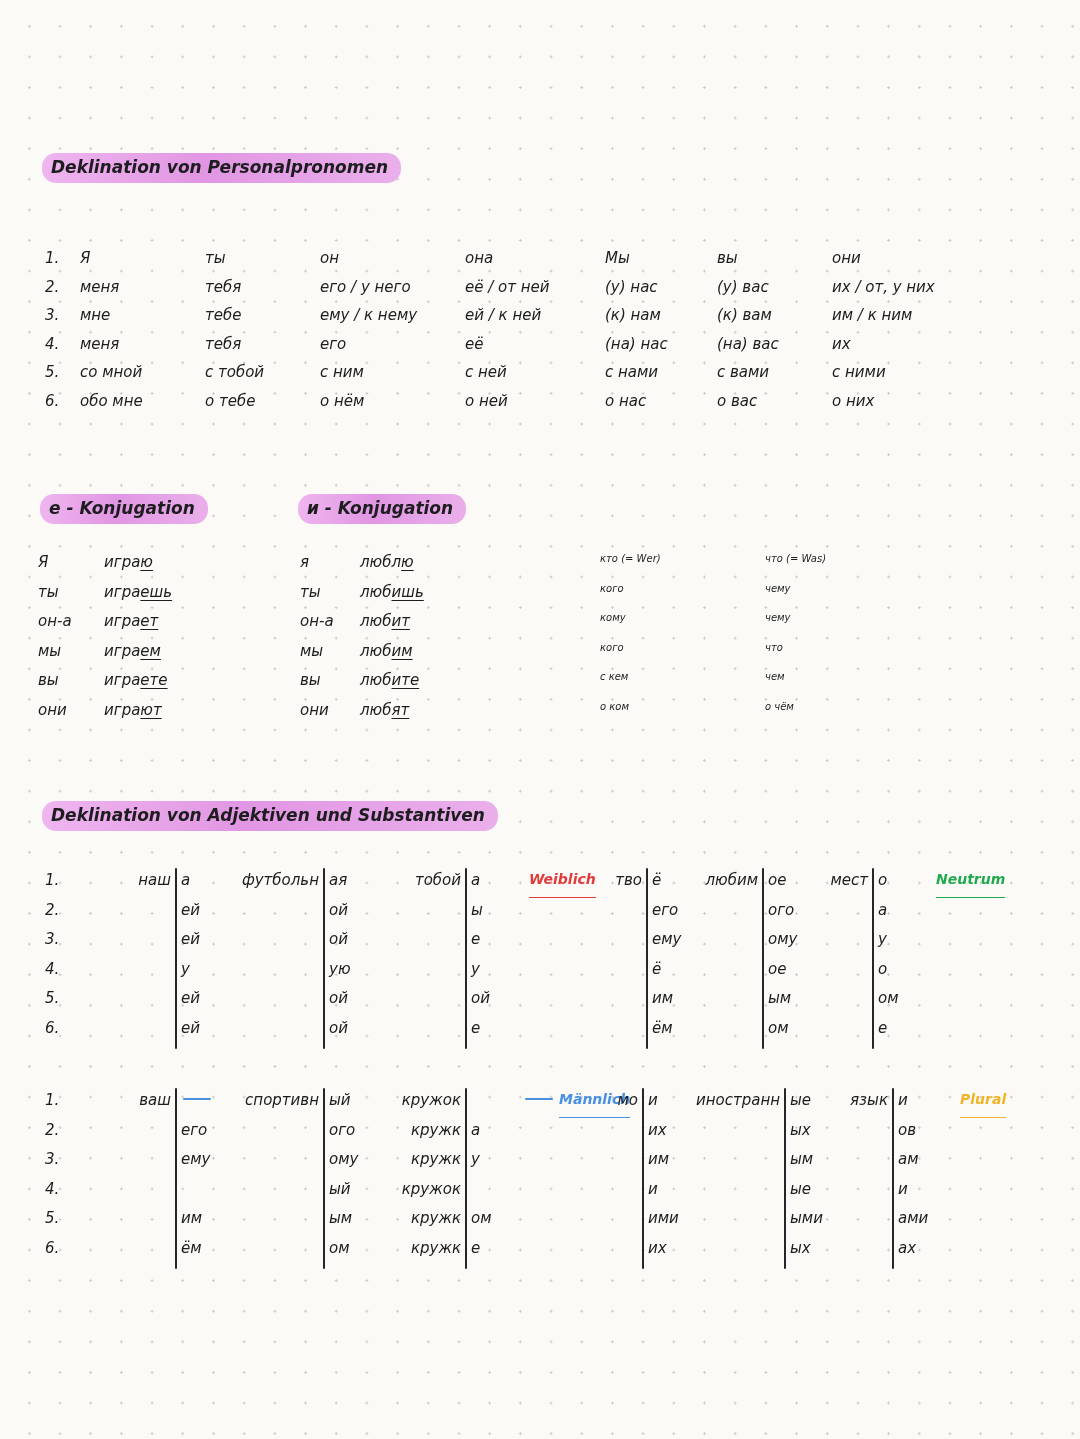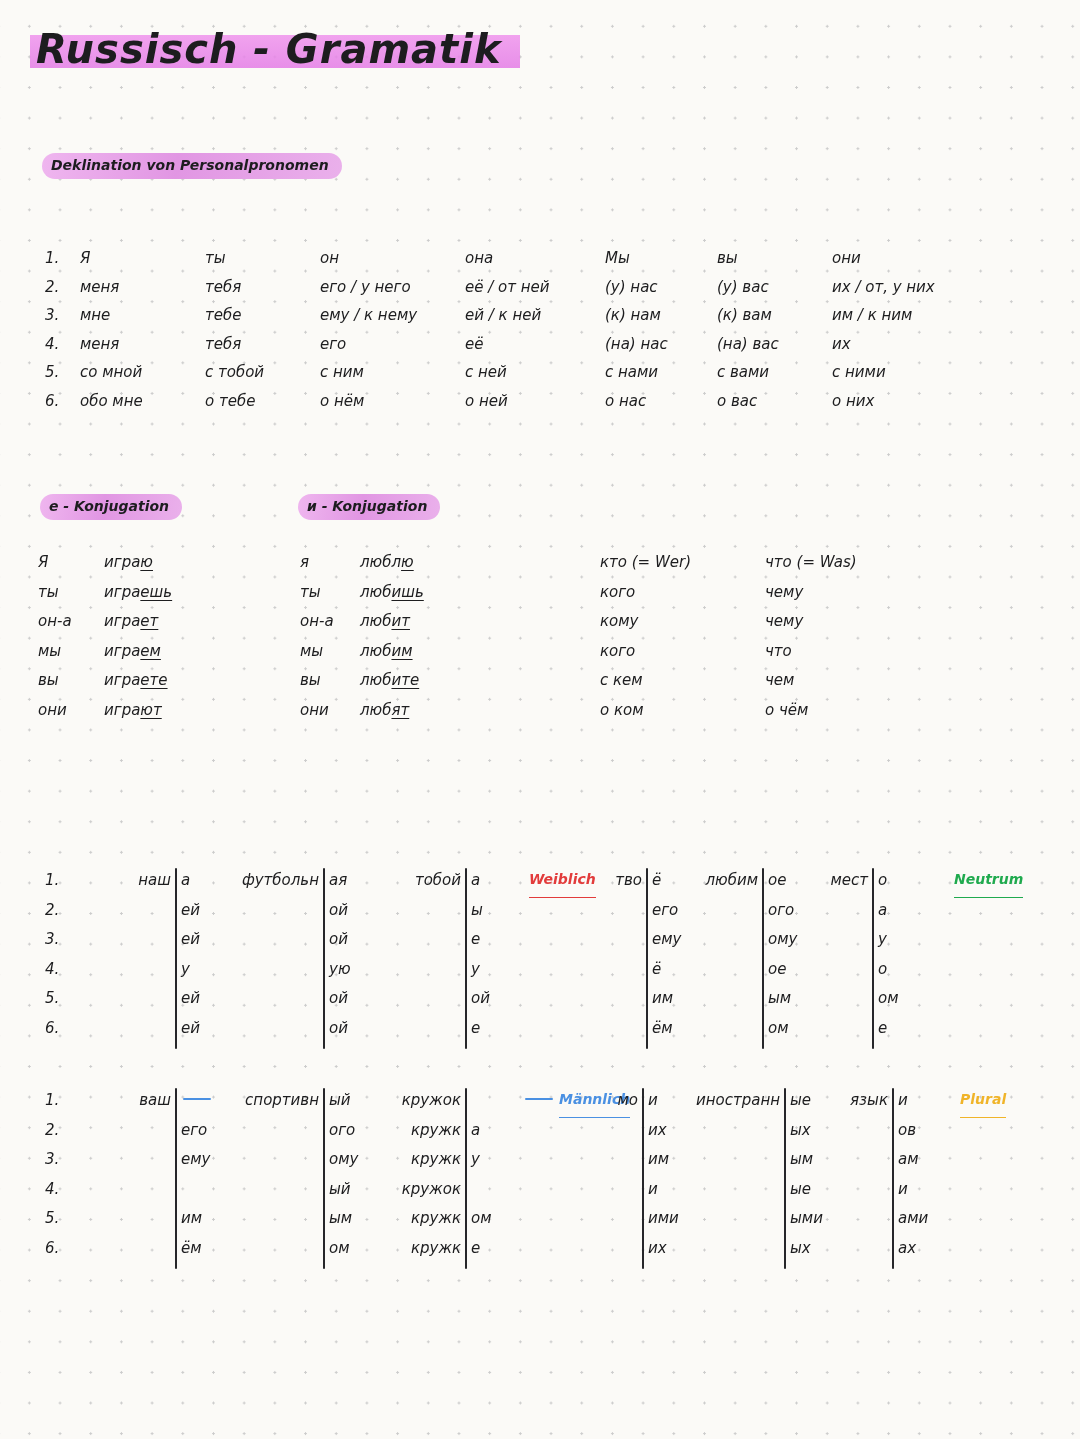--- a/index.html
+++ b/index.html
@@ -9,47 +9,44 @@
     background-image:radial-gradient(circle,#cccccc 1.1px,rgba(0,0,0,0) 1.3px);
     background-size:30.7px 30.6px;background-position:14px 11px;
   }
   .hand{font-family:"DejaVu Sans",sans-serif;font-style:italic;color:#1d1d1f;}
   .abs{position:absolute;}
   .title{
     font-size:40px;font-weight:bold;letter-spacing:1px;padding:2px 18px 8px 6px;
     background:linear-gradient(to bottom,rgba(0,0,0,0) 20%,rgba(239,147,237,0.85) 20%,rgba(228,124,230,0.85) 78%,rgba(0,0,0,0) 78%);
   }
   .hl{
-    display:inline-block;font-weight:bold;font-size:14px;padding:4px 13px 6px 9px;
+    display:inline-block;font-weight:bold;font-size:17px;padding:4px 13px 6px 9px;
     border-radius:14px;
     background:linear-gradient(97deg,#efb6ef 0%,#e196e3 45%,#eab0eb 100%);
   }
   .tbl{position:absolute;display:grid;}
   .c{white-space:nowrap;}
   .n{color:#1d1d1f;}
   .r{text-align:right;padding-right:4px;}
   .l{padding-left:6px;}
   .und{text-decoration:underline;text-underline-offset:3px;}
   .vline{position:absolute;top:-3px;bottom:-1px;width:1.6px;background:#26262a;border-radius:1px;}
   .lab{font-size:14px;font-weight:bold;}
   .lab .txt{border-bottom:1.6px solid currentColor;padding-bottom:10px;}
   .lw{color:#e23b3b;}
-  .ln{color:#1faa4e;margin-left:18px;}
+  .ln{color:#1faa4e;}
   .lm{color:#4a90e2;}
   .lp{color:#f0b429;}
   .zline{display:inline-block;width:28px;height:2px;background:#4a90e2;vertical-align:middle;margin:0 6px 3px 2px;border-radius:1px;}
 </style>
 </head>
 <body>
 
 <div class="page hand">
 
-  <div class="abs" style="left:30px;top:26px;">
-    <span class="title">Russisch - Gramatik</span>
-  </div>
 
   <div class="abs" style="left:42px;top:153px;">
     <span class="hl">Deklination von Personalpronomen</span>
   </div>
 
   <div class="tbl hand" style="left:45px;top:249px;grid-template-columns:35px 125px 115px 145px 140px 112px 115px 175px;grid-auto-rows:28.6px;font-size:15px;">
     <span class="c n">1.</span>
       <span class="c">Я</span>
       <span class="c">ты</span>
       <span class="c">он</span>
@@ -129,35 +126,38 @@
     <span class="c">он-а</span>
       <span class="c"><span>люб</span><span class="und">ит</span></span>
     <span class="c">мы</span>
       <span class="c"><span>люб</span><span class="und">им</span></span>
     <span class="c">вы</span>
       <span class="c"><span>люб</span><span class="und">ите</span></span>
     <span class="c">они</span>
       <span class="c"><span>люб</span><span class="und">ят</span></span>
   </div>
 
-  <div class="tbl hand" style="left:600px;top:553px;grid-template-columns:165px 165px;grid-auto-rows:29.5px;font-size:15px;">
+  <div class="tbl hand" style="left:600px;top:553px;grid-template-columns:165px 165px;grid-auto-rows:29.5px;font-size:10px;">
     <span class="c">кто (= Wer)</span>
       <span class="c">что (= Was)</span>
     <span class="c">кого</span>
       <span class="c">чему</span>
     <span class="c">кому</span>
       <span class="c">чему</span>
     <span class="c">кого</span>
       <span class="c">что</span>
     <span class="c">с кем</span>
       <span class="c">чем</span>
     <span class="c">о ком</span>
       <span class="c">о чём</span>
   </div>
 
+  <div class="abs" style="left:42px;top:801px;">
+    <span class="hl">Deklination von Adjektiven und Substantiven</span>
+  </div>
 
   <div class="tbl hand" style="left:45px;top:871px;grid-template-columns:38px 92px 52px 96px 58px 84px 58px 92px;grid-auto-rows:29.5px;font-size:15px;">
     <div class="vline" style="left:130px;"></div>
     <div class="vline" style="left:278px;"></div>
     <div class="vline" style="left:420px;"></div>
     <span class="c n">1.</span>
       <span class="c r">наш</span>
       <span class="c l">а</span>
       <span class="c r">футбольн</span>
       <span class="c l">ая</span>

